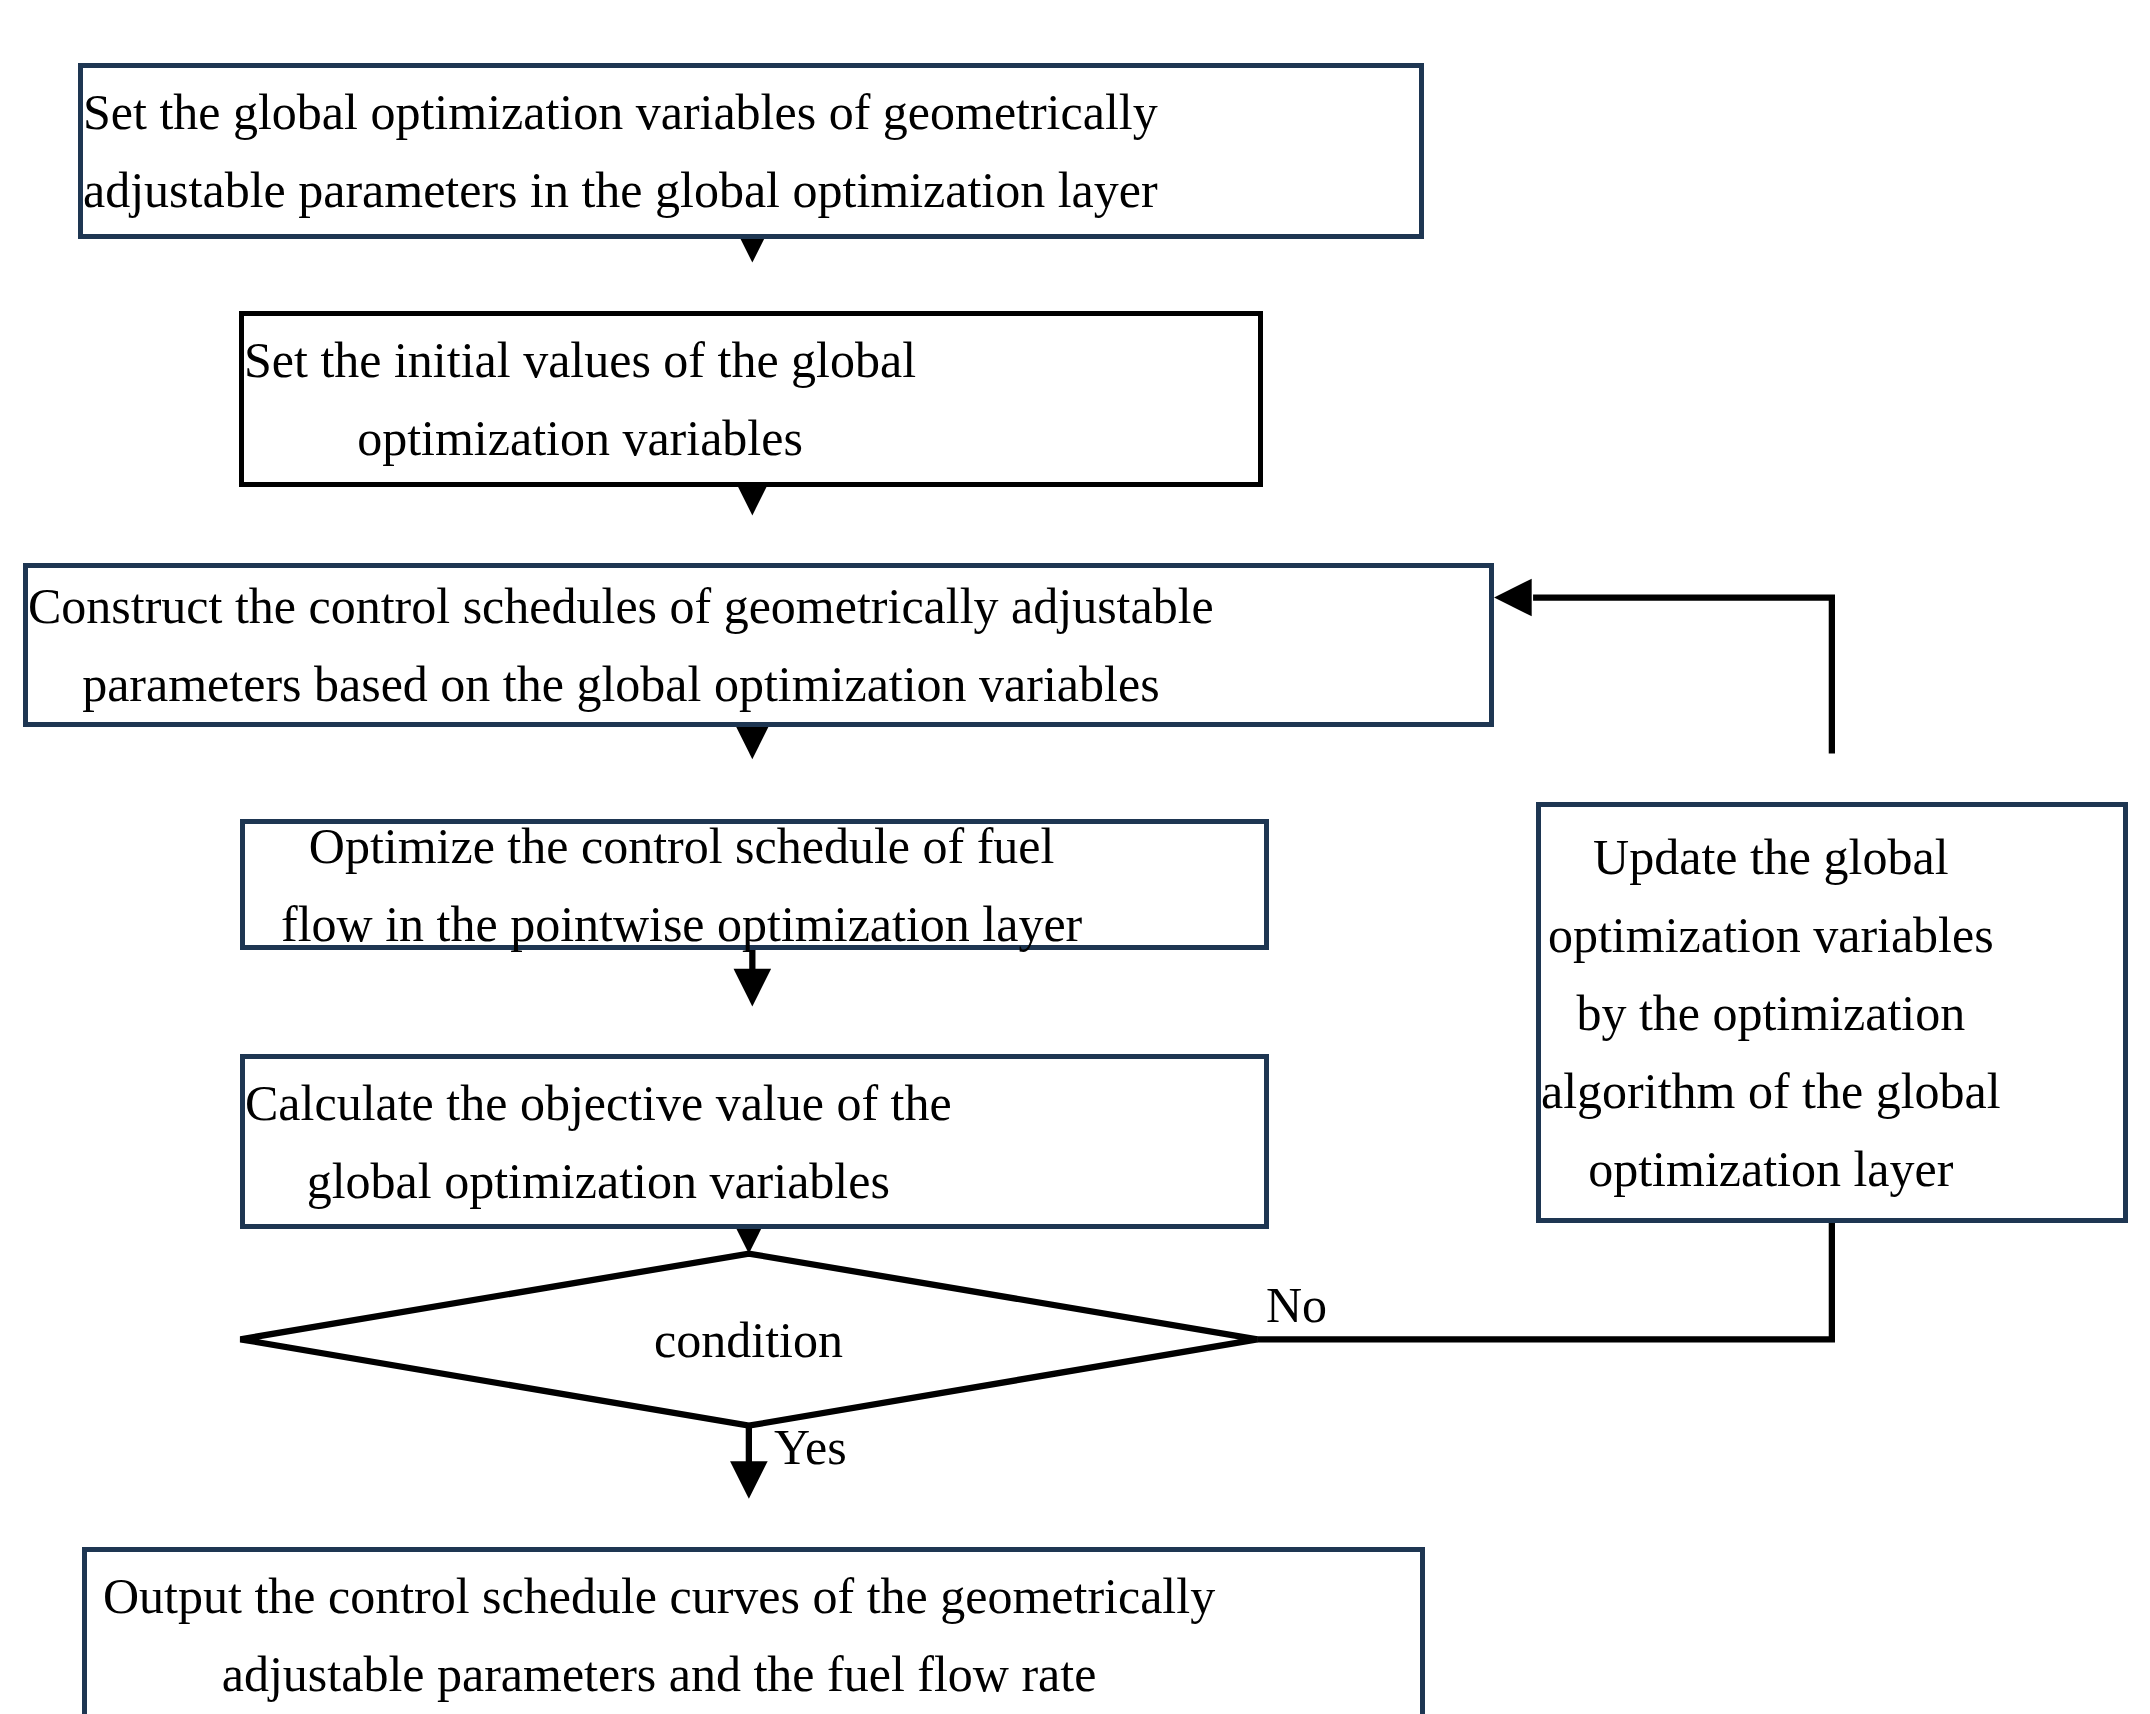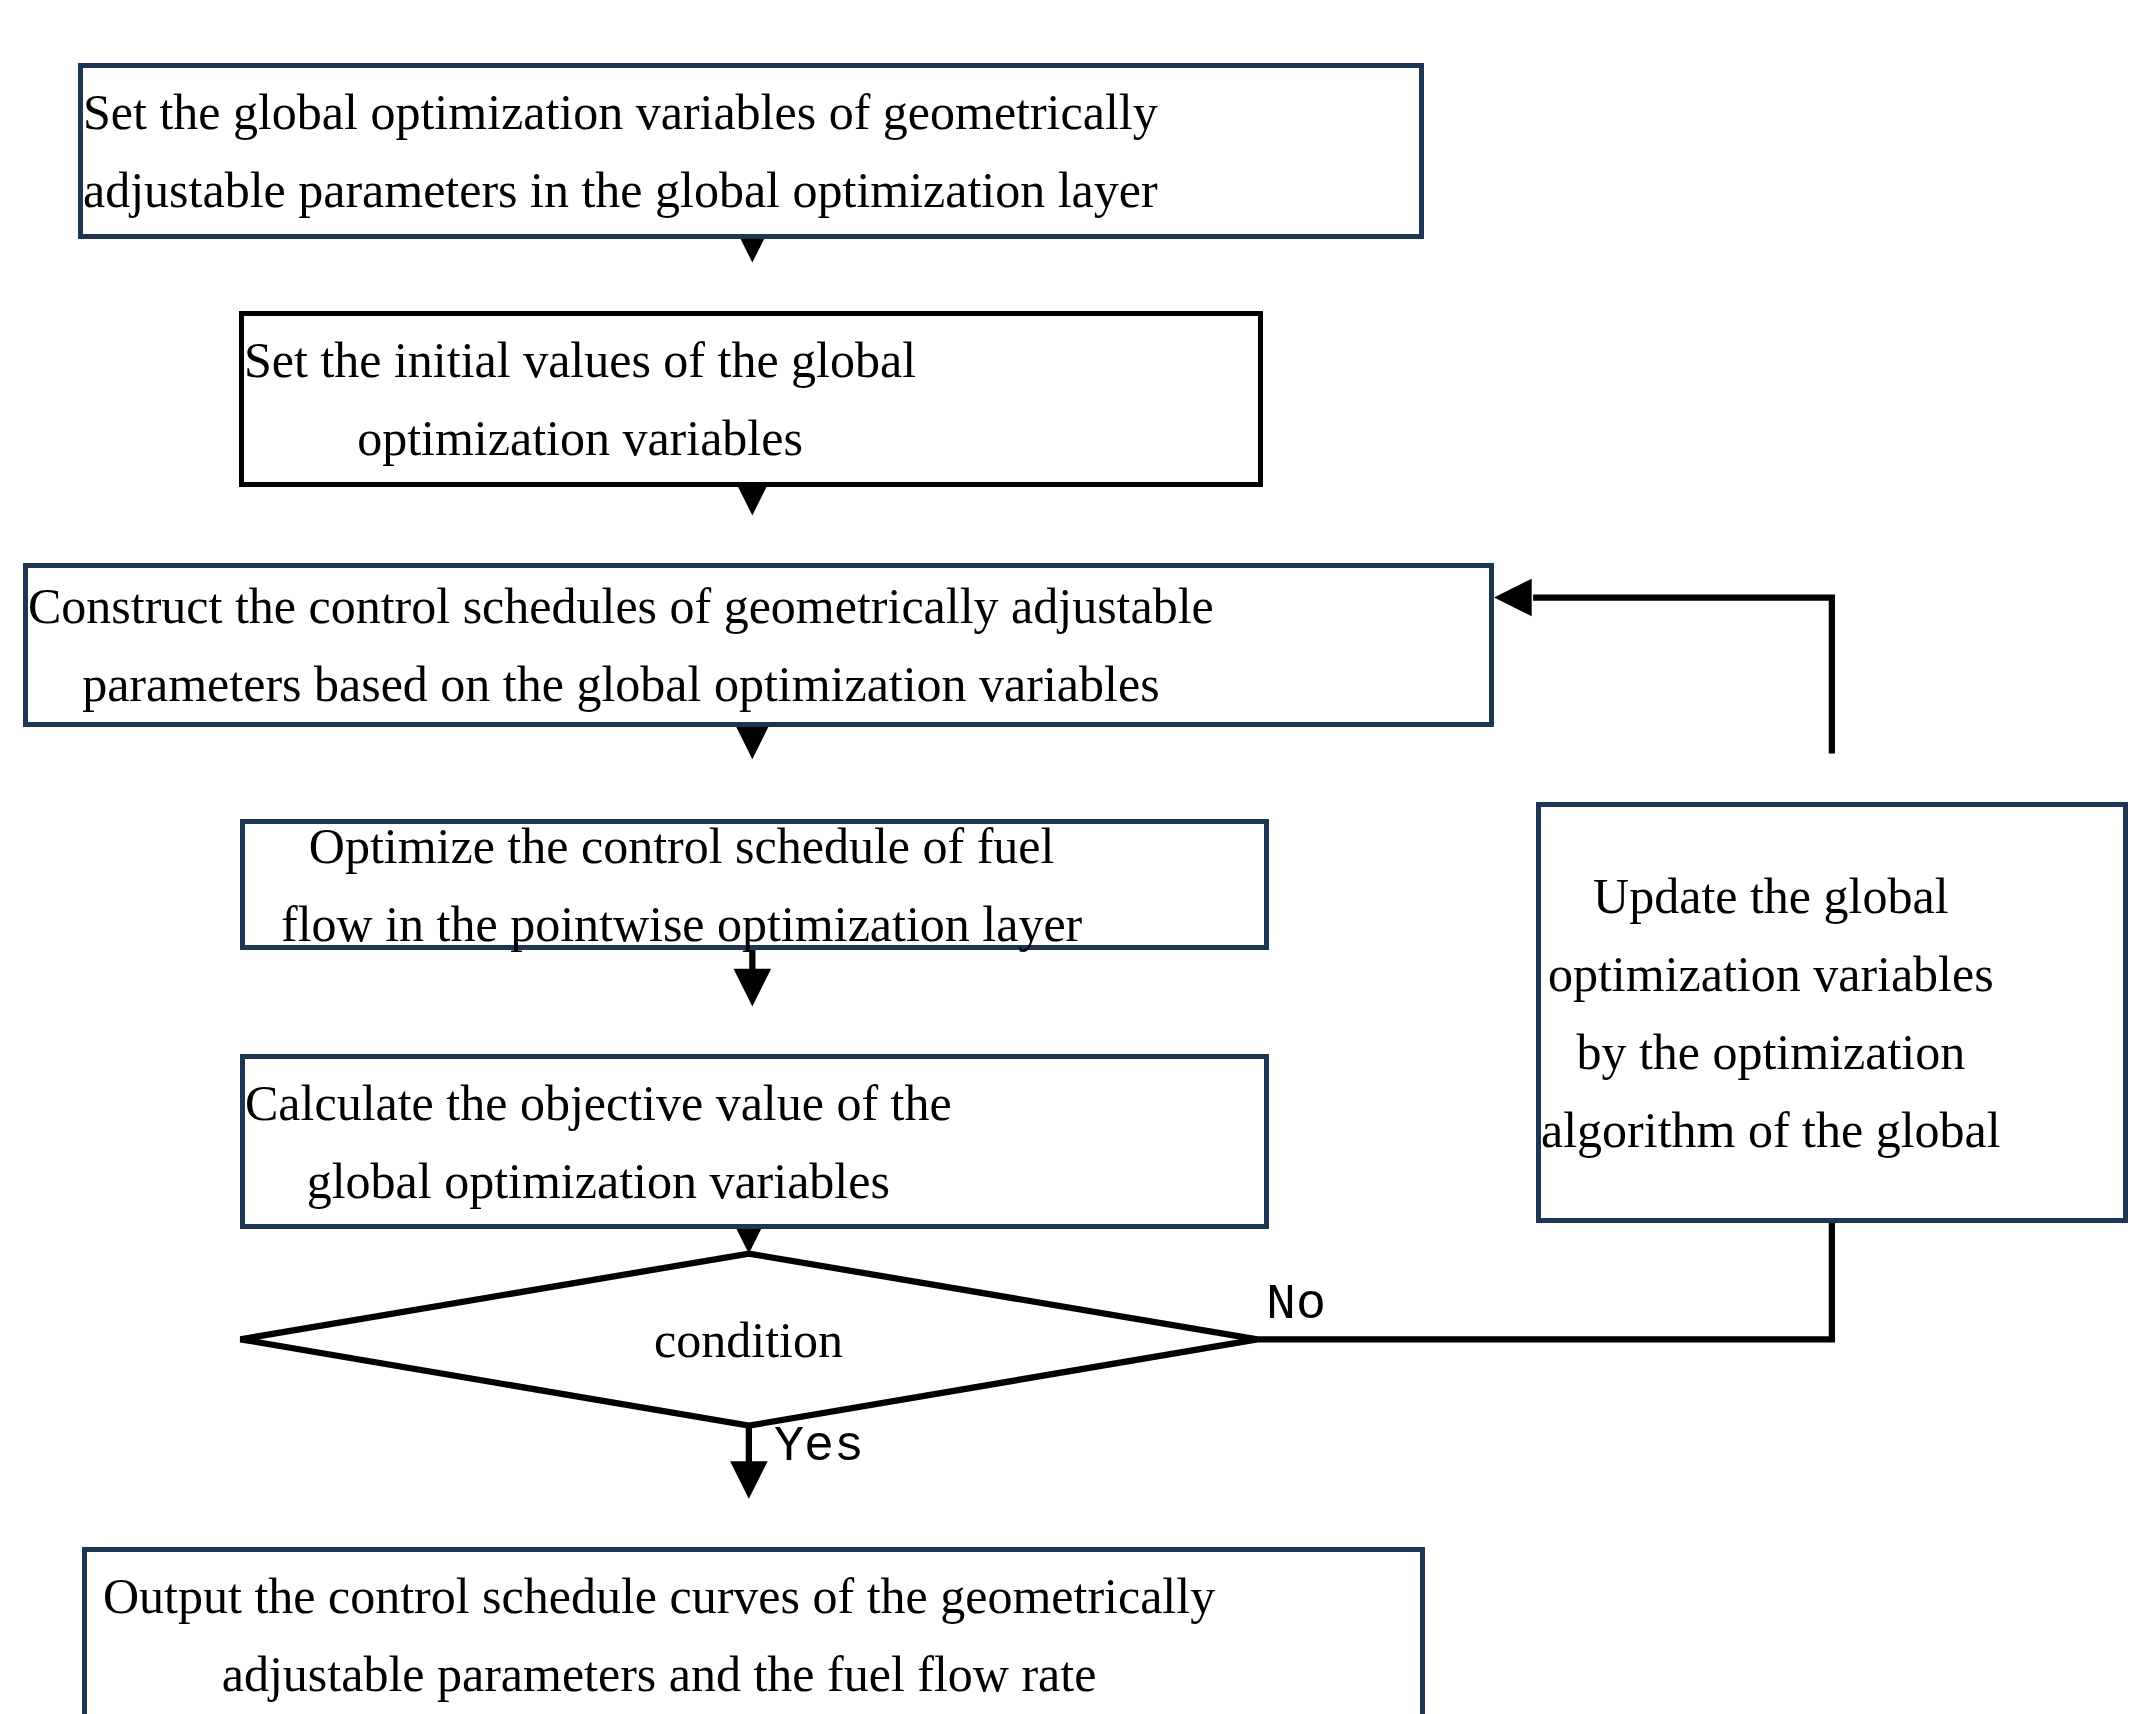--- a/index.html
+++ b/index.html
@@ -51,21 +51,20 @@
     justify-content: center;
     text-align: center;
     font-size: 50px;
     line-height: 70px;
   }
   .edge-label {
     position: absolute;
     font-size: 50px;
     line-height: 50px;
     white-space: nowrap;
-    font-family: Liberation Mono, monospace;
   }
   #label-no { left: 1266px; top: 1280px; }
   #label-yes { left: 774px; top: 1422px; }
 </style>
 </head>
 <body>
 
 <div id="canvas">
 
   <svg id="wires" width="2151" height="1714" viewBox="0 0 3088 2461">
@@ -126,20 +125,21 @@
       <span>global optimization variables</span>
     </div>
   </div>
 
   <div class="node" style="left:1536px; top:754px; width:592px; height:421px;">
     <div>
       <span>Update the global</span>
       <span>optimization variables</span>
       <span>by the optimization</span>
       <span>algorithm of the global</span>
+      <span>optimization layer</span>
     </div>
   </div>
 
   <div class="node" style="left:82px; top:1499px; width:1343px; height:176px;padding-left:16px;">
     <div>
       <span>Output the control schedule curves of the geometrically</span>
       <span>adjustable parameters and the fuel flow rate</span>
     </div>
   </div>
 

